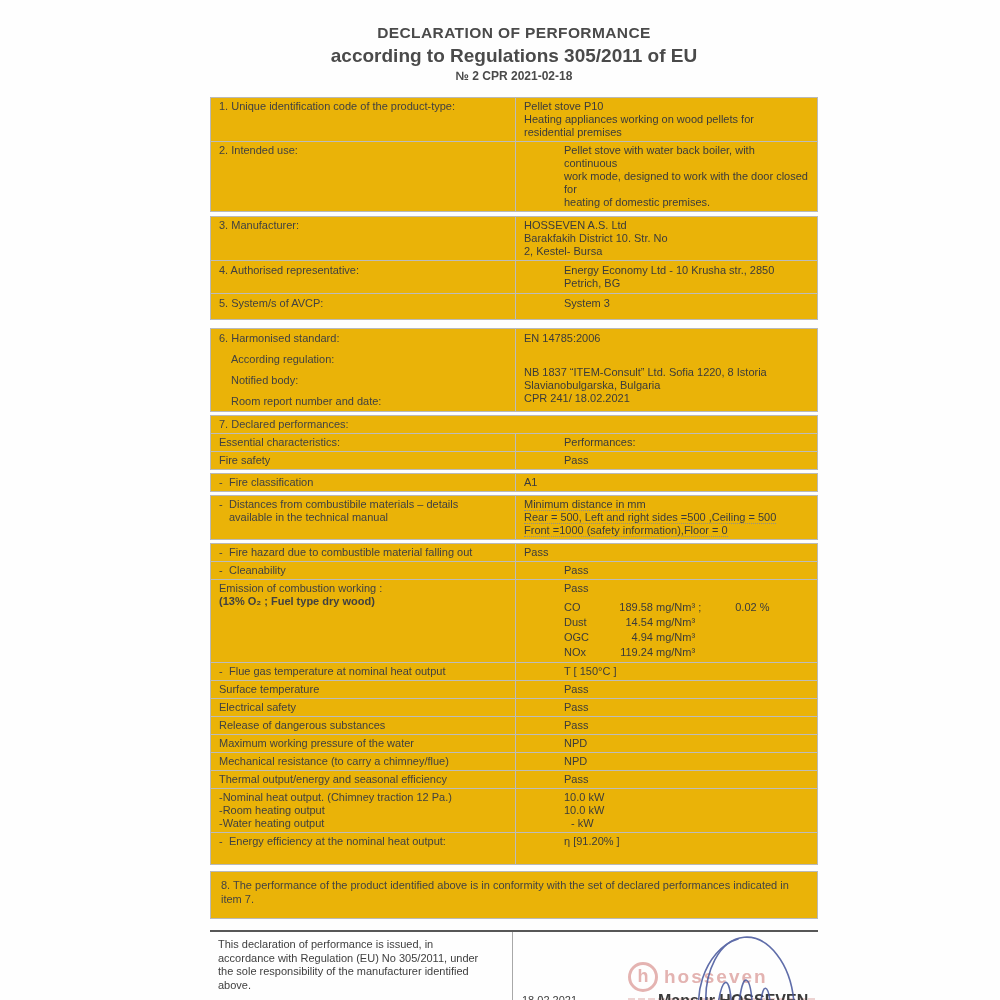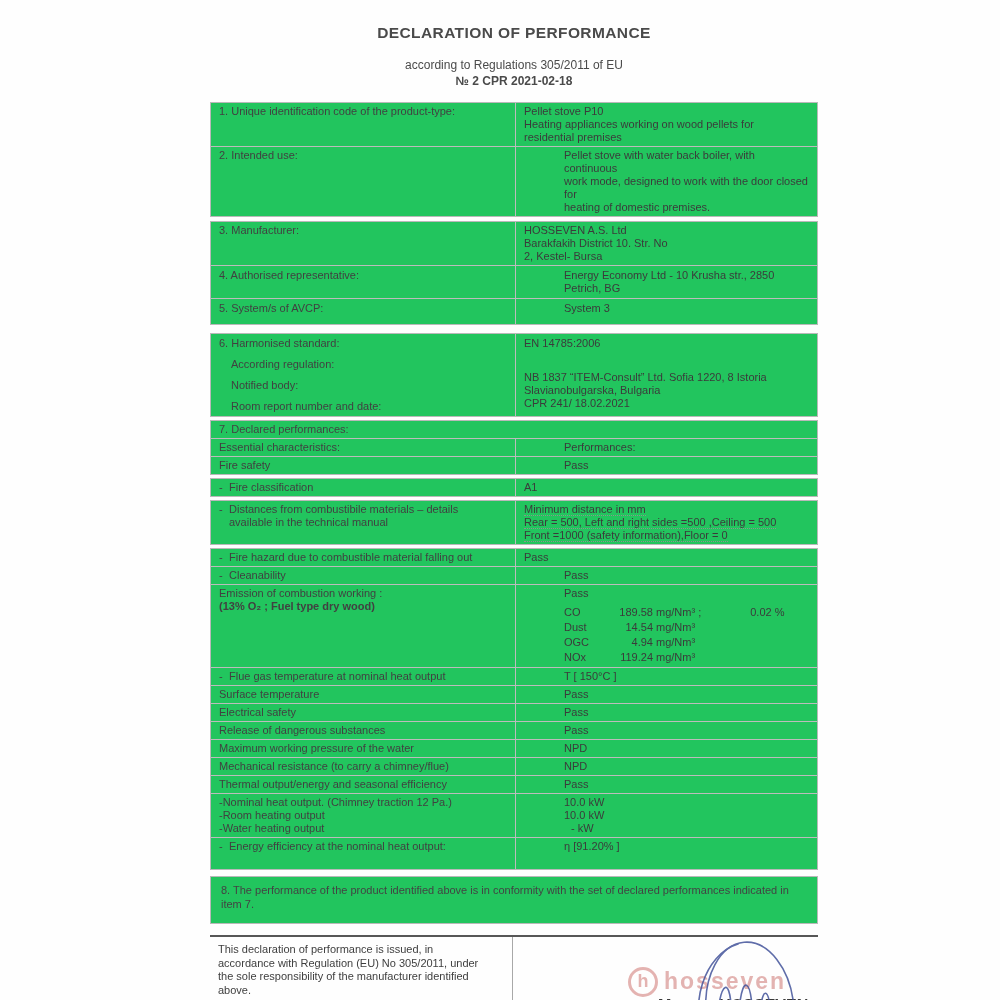--- a/index.html
+++ b/index.html
@@ -4,26 +4,26 @@
 <style>
   * { margin:0; padding:0; box-sizing:border-box; }
   html,body { width:1000px; height:1000px; background:#ffffff; }
   body { font-family:"Liberation Sans", sans-serif; color:#454545; }
   .page { position:relative; width:1000px; height:1000px; overflow:hidden; background:#fefefe; }
   .doc { width:608px; margin-left:210px; }
 
   
   .title-block { padding-top:24px; text-align:center; color:#4a4a4a; }
   .t1 { font-size:15.5px; font-weight:bold; letter-spacing:.4px; }
-  .t2 { font-size:12px; font-weight:normal; margin-top:16px; }
+  .t2 { font-size:19px; font-weight:bold; margin-top:3px; }
   .t3 { font-size:12px; font-weight:bold; margin-top:2px; }
 
   
   .tbl { margin-top:14px; font-size:11px; line-height:13px; color:#434343; }
-  .seg { border:1px solid #b9b9b9; background:#22c55e; }
+  .seg { border:1px solid #b9b9b9; background:#eab308; }
   .seg + .seg { margin-top:3px; }
   .seg.g4 { margin-top:4px; } .seg.g8 { margin-top:8px; } .seg.g6 { margin-top:6px; }
   .row { display:flex; align-items:stretch; }
   .row + .row { border-top:1px solid #bcbcbc;gap:40px; }
   .cl { width:305px; padding:2px 8px 2px 8px; border-right:1px solid #bcbcbc; color:#414141; }
   .cr { flex:1; padding:2px 8px; color:#3b3b3b; }
   .cfull { flex:1; padding:2px 8px; }
   .pad3 .cl, .pad3 .cr { padding-top:3px; padding-bottom:3px; }
   .pad5b .cr { padding-bottom:9px; } .pad5b .cl { padding-bottom:9px; }
   .dash-row .cl { display:flex; }
@@ -38,36 +38,36 @@
   .std-left div { margin-bottom:8px; }
   .std-left div:last-child { margin-bottom:0; }
   .std-right .sp { height:21px; }
 
   
   .em { margin-top:5px; }
   .em-row { display:flex; line-height:15px; }
   .em-name { width:48px; }
   .em-val { width:44px; text-align:right; padding-right:3px; }
   .em-unit { }
-  .em-extra { margin-left:49px; }
+  .em-extra { margin-left:34px; }
   .bold { font-weight:bold; }
 
   .eff .cl, .eff .cr { padding-bottom:16px; }
   .conf { padding:6px 10px 12px 10px; line-height:14px; }
 
   
   .footer { position:relative; margin-top:11px; border-top:2px solid #575757; height:146px; font-size:11px; line-height:13.5px; }
   .f-left { position:absolute; left:0; top:0; width:303px; height:108px; border-right:1px solid #a8a8a8; padding:6px 10px 0 8px; color:#3e3e3e; }
   .f-signed { margin-top:13px; }
   .f-date { position:absolute; left:312px; top:62px; color:#3e3e3e; }
 
   .stamp { position:absolute; left:418px; top:30px; opacity:.5; filter:blur(.4px); color:#c96a66; width:220px; }
   .stamp-top { display:flex; align-items:center; }
   .stamp-circle { width:30px; height:30px; border:3px solid #cc6b66; border-radius:50%; display:flex; align-items:center; justify-content:center; font-weight:bold; font-size:18px; color:#cc6b66; }
-  .stamp-word { font-size:23px; font-weight:bold; letter-spacing:2px; margin-left:6px; }
+  .stamp-word { font-size:19px; font-weight:bold; letter-spacing:2px; margin-left:6px; }
   .stamp-lines { margin-top:6px; }
   .stamp-lines div { height:4px; margin-bottom:4px; background:repeating-linear-gradient(90deg,#cf8480 0 7px, rgba(255,255,255,0) 7px 10px); opacity:.7; }
   .sl1 { width:190px; } .sl2 { width:170px; } .sl3 { width:200px; }
 
   .signatory { position:absolute; left:448px; top:62px; z-index:3; font-size:16px; font-weight:bold; color:#3a3a3a; }
   .sig-svg { position:absolute; left:458px; top:1px; z-index:4; overflow:visible; }
 </style>
 </head>
 <body>
 

